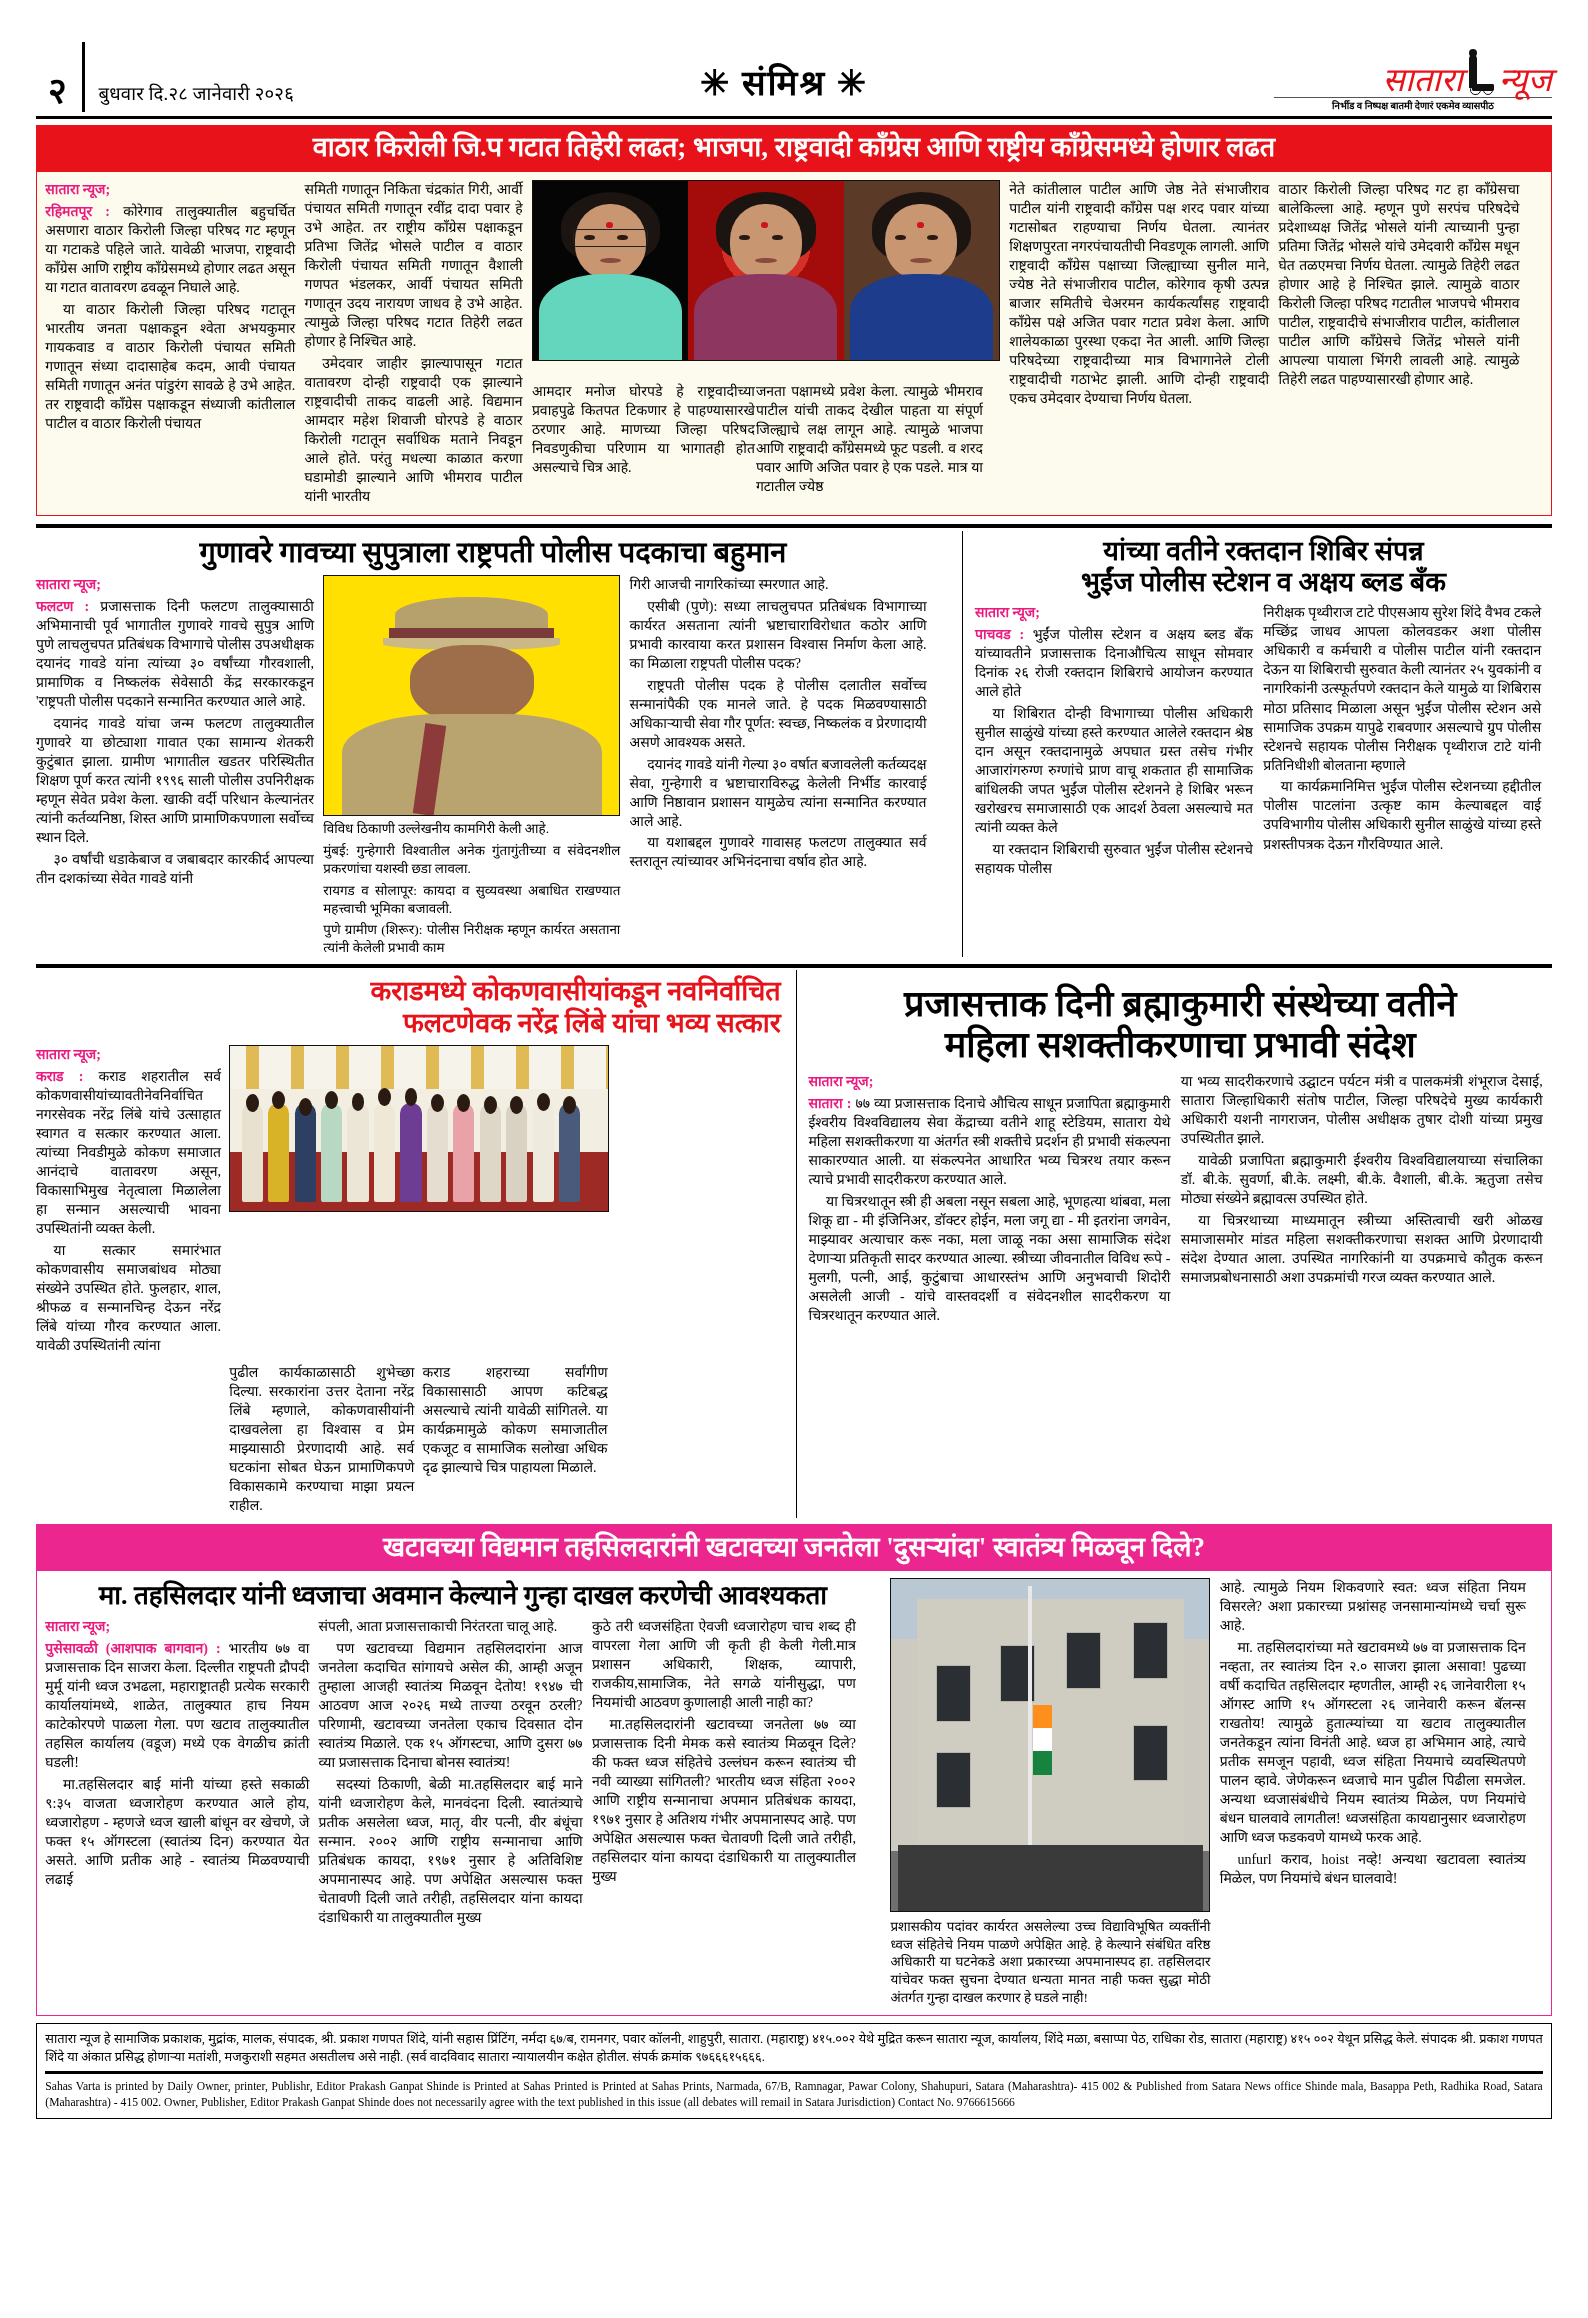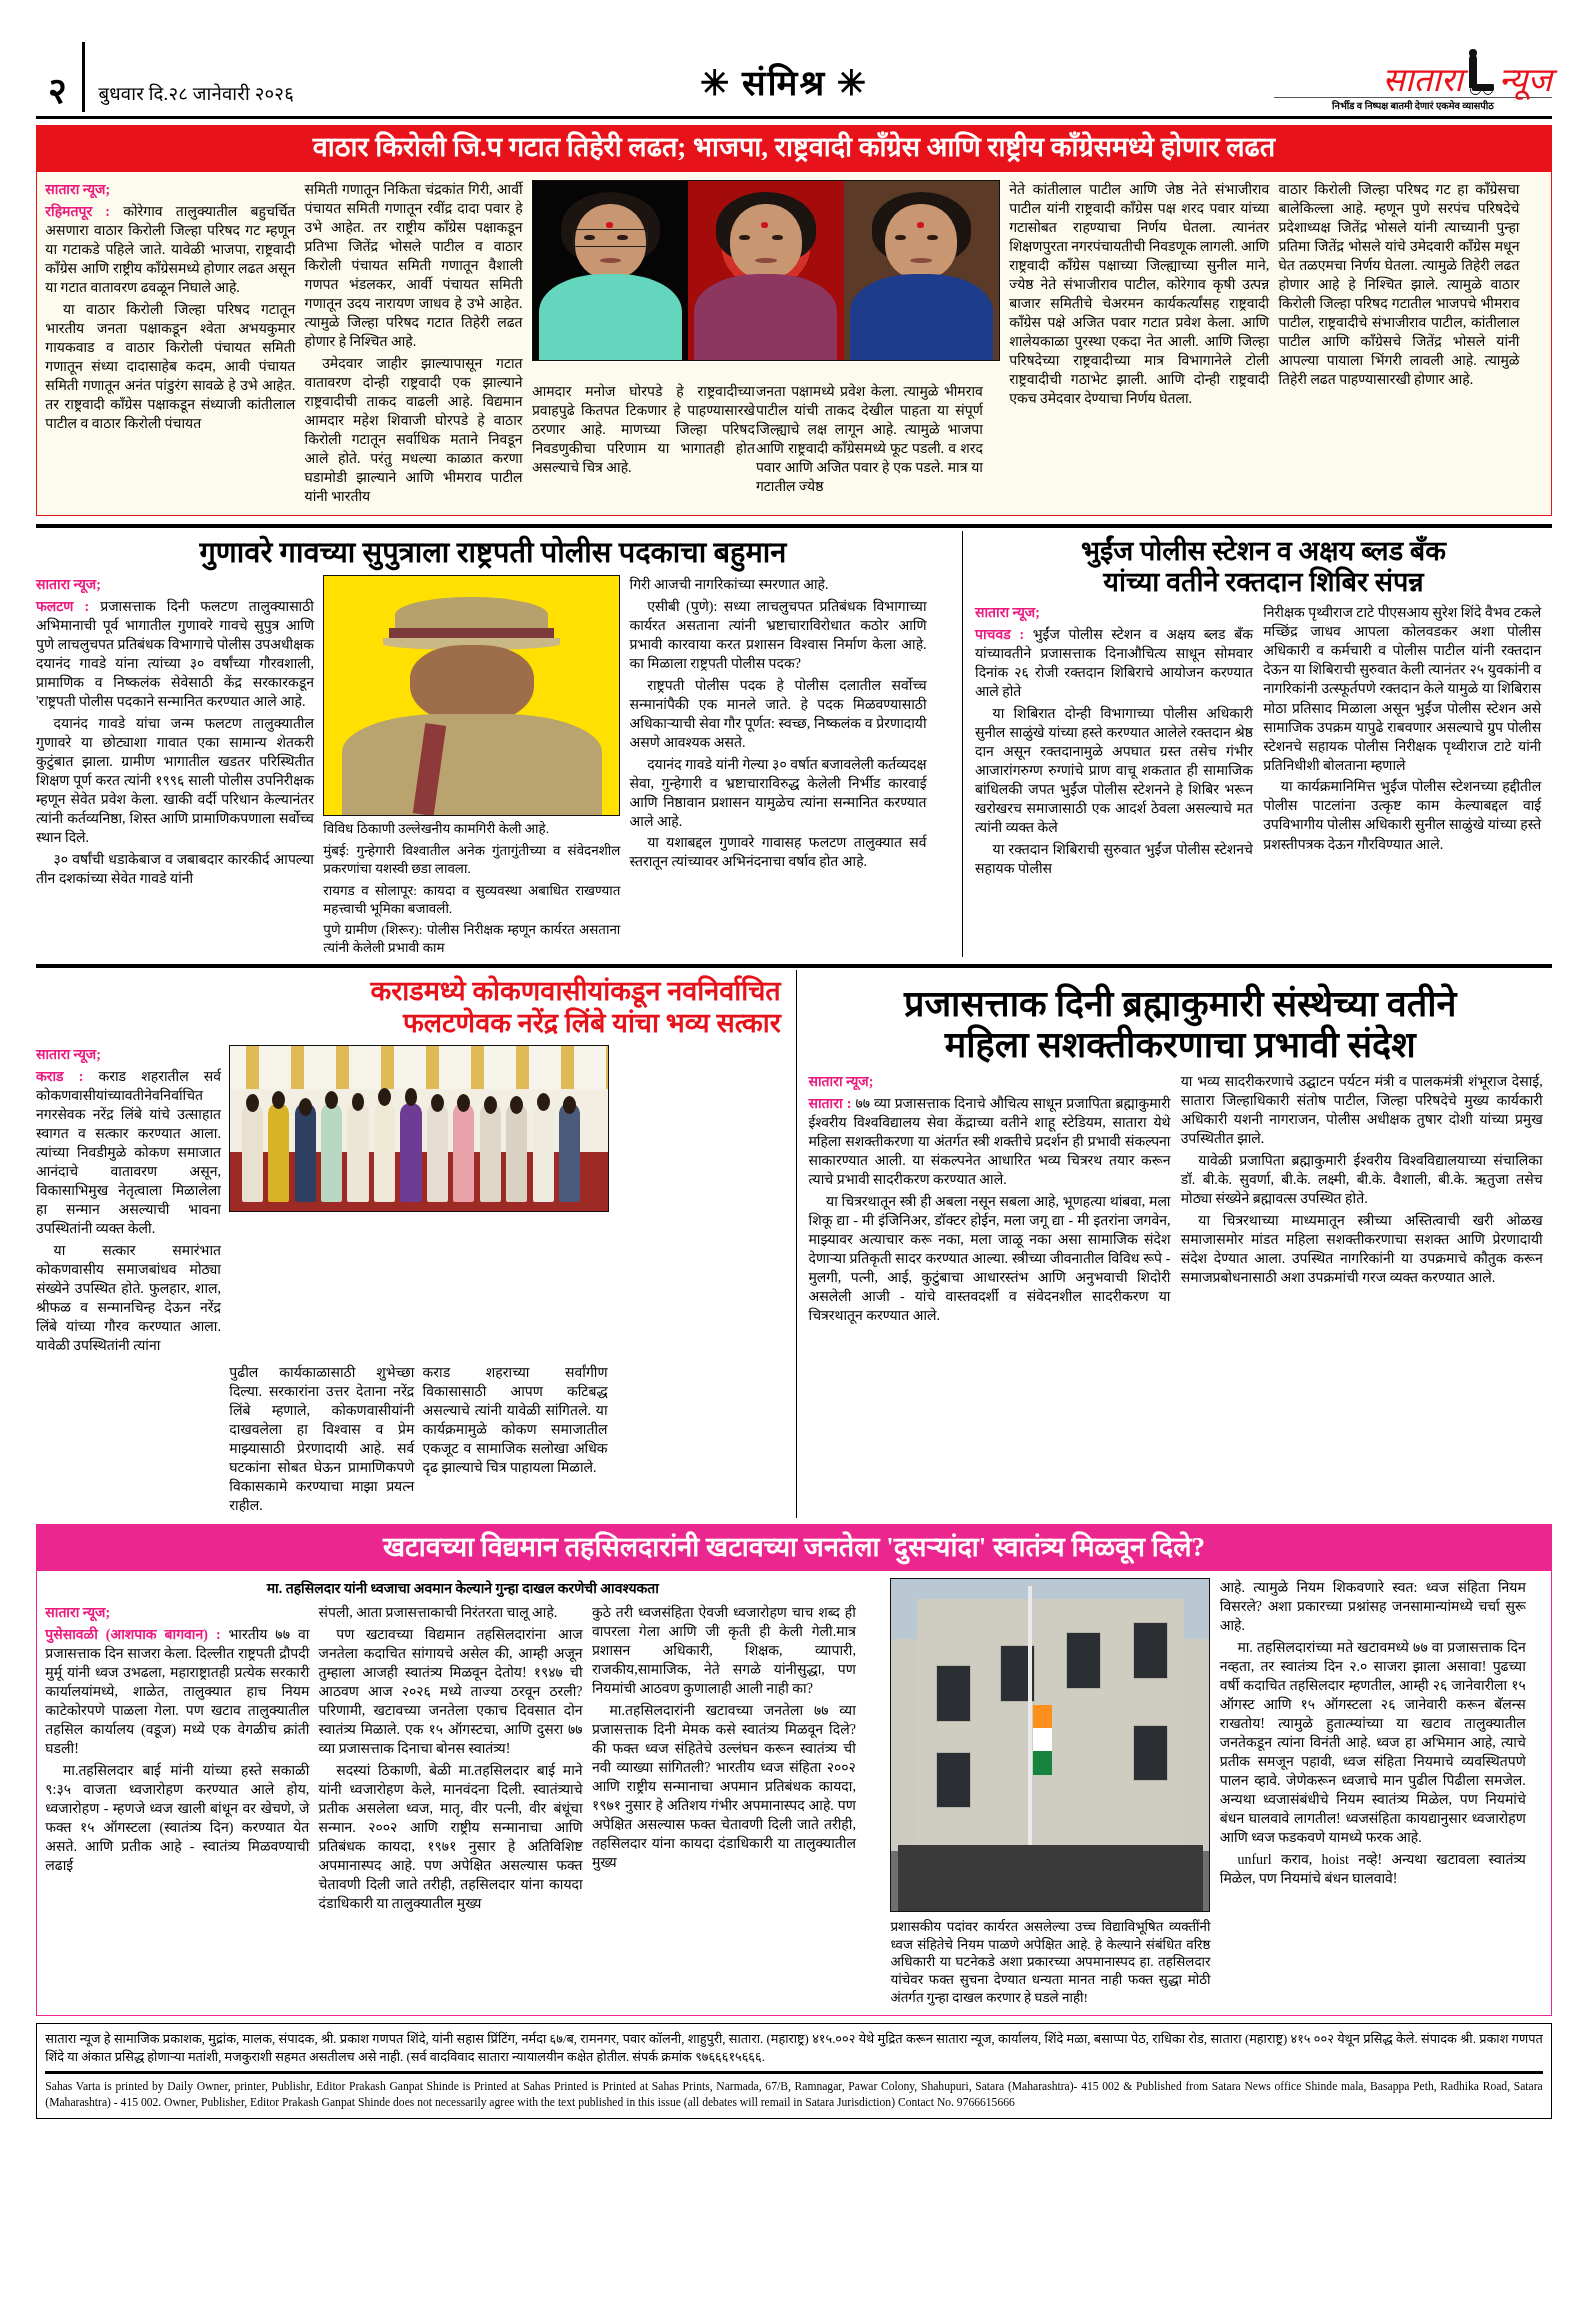--- a/index.html
+++ b/index.html
@@ -239,22 +239,22 @@
           <p class="ind">एसीबी (पुणे): सध्या लाचलुचपत प्रतिबंधक विभागाच्या कार्यरत असताना त्यांनी भ्रष्टाचाराविरोधात कठोर आणि प्रभावी कारवाया करत प्रशासन विश्वास निर्माण केला आहे. का मिळाला राष्ट्रपती पोलीस पदक?</p>
           <p class="ind">राष्ट्रपती पोलीस पदक हे पोलीस दलातील सर्वोच्च सन्मानांपैकी एक मानले जाते. हे पदक मिळवण्यासाठी अधिकाऱ्याची सेवा गौर पूर्णत: स्वच्छ, निष्कलंक व प्रेरणादायी असणे आवश्यक असते.</p>
           <p class="ind">दयानंद गावडे यांनी गेल्या ३० वर्षात बजावलेली कर्तव्यदक्ष सेवा, गुन्हेगारी व भ्रष्टाचाराविरुद्ध केलेली निर्भीड कारवाई आणि निष्ठावान प्रशासन यामुळेच त्यांना सन्मानित करण्यात आले आहे.</p>
           <p class="ind">या यशाबद्दल गुणावरे गावासह फलटण तालुक्यात सर्व स्तरातून त्यांच्यावर अभिनंदनाचा वर्षाव होत आहे.</p>
         </div>
       </div>
     </div>
 
     <div style="width:589px; padding-left:12px;">
       <div class="hdl-black" style="font-size:27px;">
+        <div>यांच्या वतीने रक्तदान शिबिर संपन्न</div>
         <div>भुईंज पोलीस स्टेशन व अक्षय ब्लड बँक</div>
-        <div>यांच्या वतीने रक्तदान शिबिर संपन्न</div>
       </div>
       <div style="display:flex; gap:10.2px;">
         <div class="body-col" style="width:278px;">
           <p><span class="byline-label">सातारा न्यूज;</span></p>
           <p><span class="byline-label">पाचवड :</span>
              <span>भुईंज पोलीस स्टेशन व अक्षय ब्लड बँक यांच्यावतीने प्रजासत्ताक दिनाऔचित्य साधून सोमवार दिनांक २६ रोजी रक्तदान शिबिराचे आयोजन करण्यात आले होते</span></p>
           <p class="ind">या शिबिरात दोन्ही विभागाच्या पोलीस अधिकारी सुनील साळुंखे यांच्या हस्ते करण्यात आलेले रक्तदान श्रेष्ठ दान असून रक्तदानामुळे अपघात ग्रस्त तसेच गंभीर आजारांगरुग्ण रुग्णांचे प्राण वाचू शकतात ही सामाजिक बांधिलकी जपत भुईंज पोलीस स्टेशनने हे शिबिर भरून खरोखरच समाजासाठी एक आदर्श ठेवला असल्याचे मत त्यांनी व्यक्त केले</p>
           <p class="ind">या रक्तदान शिबिराची सुरुवात भुईंज पोलीस स्टेशनचे सहायक पोलीस</p>
         </div>
         <div class="body-col" style="width:278px;">
@@ -343,21 +343,21 @@
       </div>
     </div>
   </div>
 
   <div style="margin-top:6.5px; border:1.9px solid #ec268f;">
     <div class="pink-banner">खटावच्या विद्यमान तहसिलदारांनी खटावच्या जनतेला 'दुसऱ्यांदा' स्वातंत्र्य मिळवून दिले?</div>
 
     <div style="background:#fff; padding:6.5px 8.3px 7.4px;">
       <div style="display:flex; gap:10.2px;">
         <div style="width:835px;">
-          <div class="hdl-black" style="font-size:14px; padding:2.8px 0 6.5px;">मा. तहसिलदार यांनी ध्वजाचा अवमान केल्याने गुन्हा दाखल करणेची आवश्यकता</div>
+          <div class="hdl-black" style="font-size:26px; padding:2.8px 0 6.5px;">मा. तहसिलदार यांनी ध्वजाचा अवमान केल्याने गुन्हा दाखल करणेची आवश्यकता</div>
           <div style="display:flex; gap:9.3px;">
             <div class="body-col" style="width:264px;">
               <p><span class="byline-label">सातारा न्यूज;</span></p>
               <p><span class="byline-label">पुसेसावळी (आशपाक बागवान) :</span>
                  <span>भारतीय ७७ वा प्रजासत्ताक दिन साजरा केला. दिल्लीत राष्ट्रपती द्रौपदी मुर्मू यांनी ध्वज उभढला, महाराष्ट्रातही प्रत्येक सरकारी कार्यालयांमध्ये, शाळेत, तालुक्यात हाच नियम काटेकोरपणे पाळला गेला. पण खटाव तालुक्यातील तहसिल कार्यालय (वडूज) मध्ये एक वेगळीच क्रांती घडली!</span></p>
               <p class="ind">मा.तहसिलदार बाई मांनी यांच्या हस्ते सकाळी ९:३५ वाजता ध्वजारोहण करण्यात आले होय, ध्वजारोहण - म्हणजे ध्वज खाली बांधून वर खेचणे, जे फक्त १५ ऑगस्टला (स्वातंत्र्य दिन) करण्यात येत असते. आणि प्रतीक आहे - स्वातंत्र्य मिळवण्याची लढाई</p>
             </div>
             <div class="body-col" style="width:264px;">
               <p>संपली, आता प्रजासत्ताकाची निरंतरता चालू आहे.</p>
               <p class="ind">पण खटावच्या विद्यमान तहसिलदारांना आज जनतेला कदाचित सांगायचे असेल की, आम्ही अजून तुम्हाला आजही स्वातंत्र्य मिळवून देतोय! १९४७ ची आठवण आज २०२६ मध्ये ताज्या ठरवून ठरली? परिणामी, खटावच्या जनतेला एकाच दिवसात दोन स्वातंत्र्य मिळाले. एक १५ ऑगस्टचा, आणि दुसरा ७७ व्या प्रजासत्ताक दिनाचा बोनस स्वातंत्र्य!</p>

